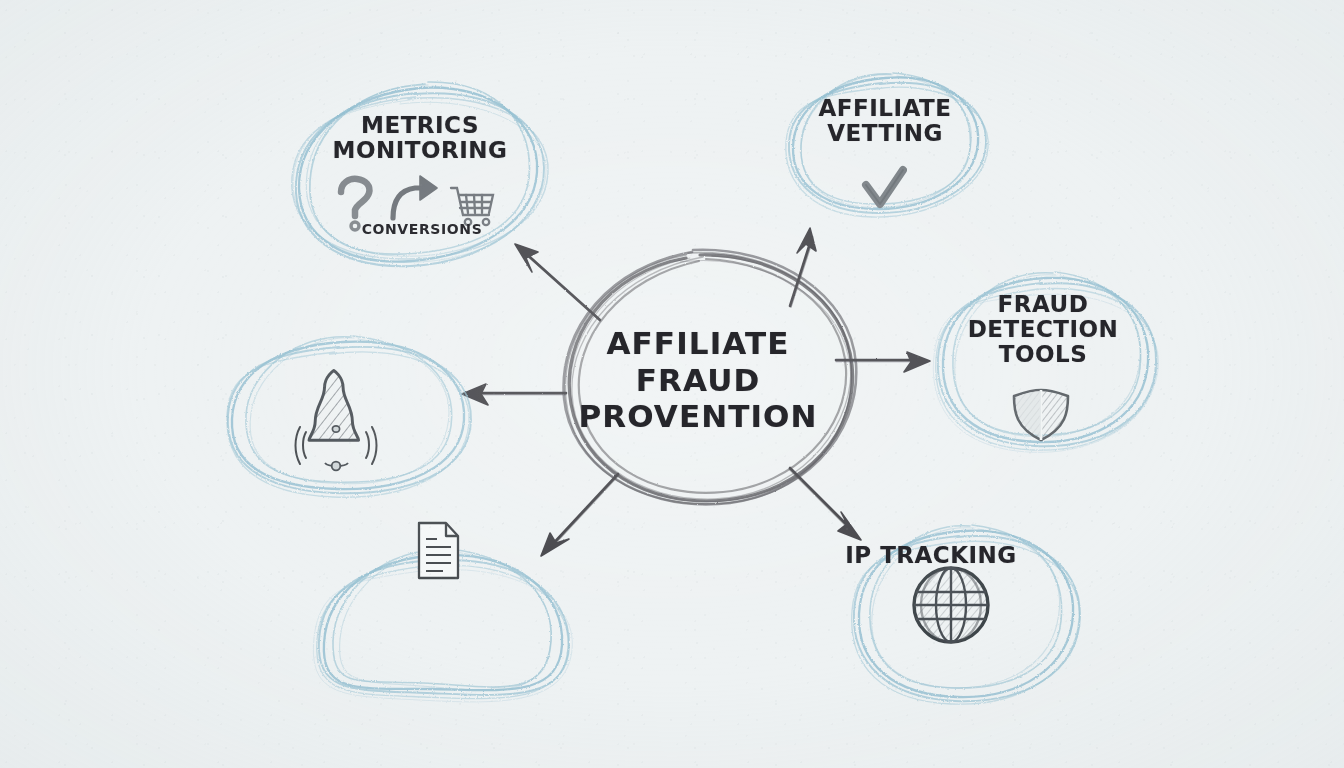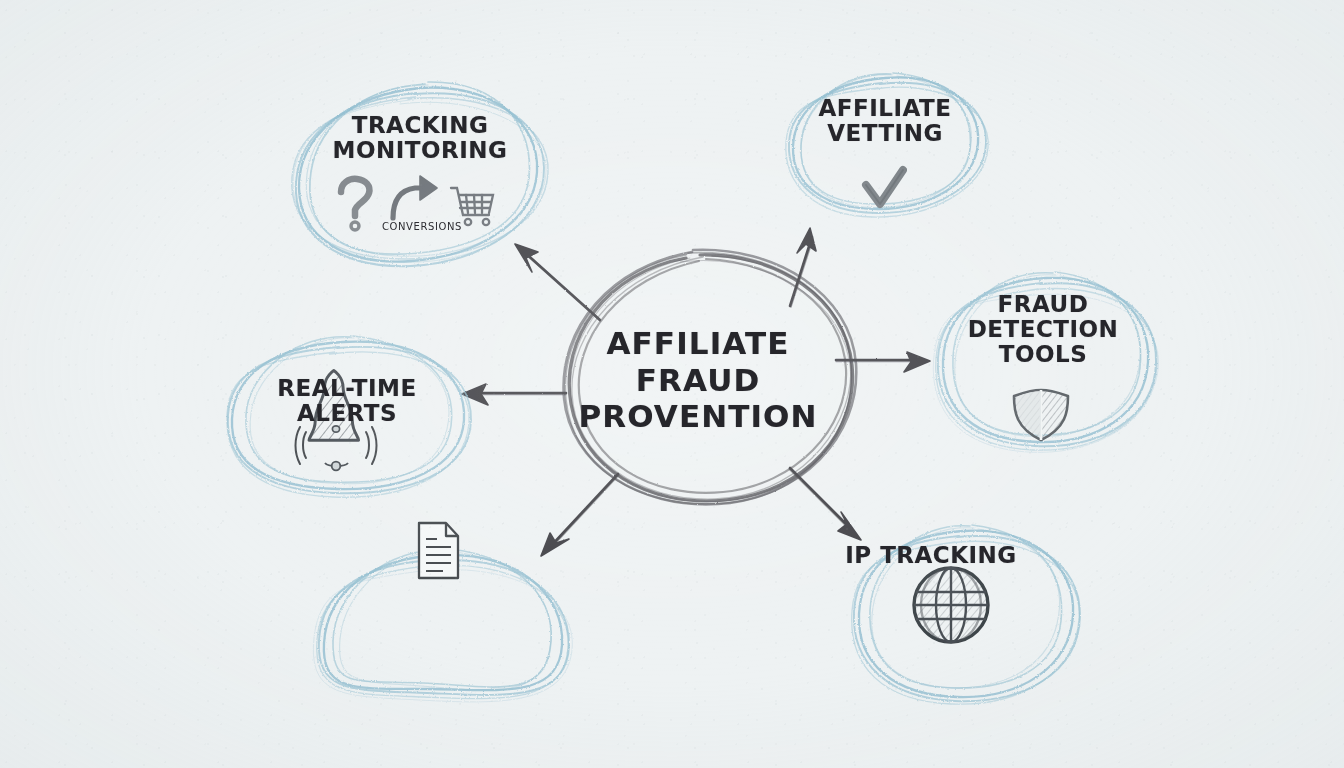--- a/index.html
+++ b/index.html
@@ -61,22 +61,22 @@
     font-size: 31px;
     letter-spacing: 1.1px;
     line-height: 1.18;
   }
   .leaf-text { font-size: 23px; }
   .micro-text {
     position: absolute;
     text-align: center;
     color: #2c2c31;
     font-family: "DejaVu Sans", sans-serif;
-    font-weight: normal;
-    font-size: 10px;
+    font-weight: bold;
+    font-size: 14px;
     letter-spacing: .6px;
     user-select: none;
   }
 </style>
 </head>
 <body>
 
 <div id="canvas">
 
   <svg id="art-layer" viewBox="0 0 1344 768" width="1344" height="768">
@@ -269,30 +269,29 @@
     </g>
   </svg>
 
   <div id="paper-texture"></div>
   <div id="vignette"></div>
 
   <div class="node-text center-text" style="left:568px; top:325px; width:260px;">AFFILIATE
 FRAUD
 PROVENTION</div>
 
-  <div class="node-text leaf-text" style="left:300px; top:113px; width:240px;">TRACKING
+  <div class="node-text leaf-text" style="left:300px; top:113px; width:240px;">METRICS
 MONITORING</div>
 
   <div class="micro-text" style="left:338px; top:221px; width:168px;">CONVERSIONS</div>
 
   <div class="node-text leaf-text" style="left:790px; top:96px; width:190px;">AFFILIATE
 VETTING</div>
 
   <div class="node-text leaf-text" style="left:953px; top:292px; width:180px;">FRAUD
 DETECTION
 TOOLS</div>
 
   <div class="node-text leaf-text" style="left:836px; top:543px; width:190px;">IP TRACKING</div>
 
 
-  <div class="node-text leaf-text" style="left:232px; top:376px; width:230px;">REAL-TIME ALERTS</div>
 
 </div>
 
 </body></html>

